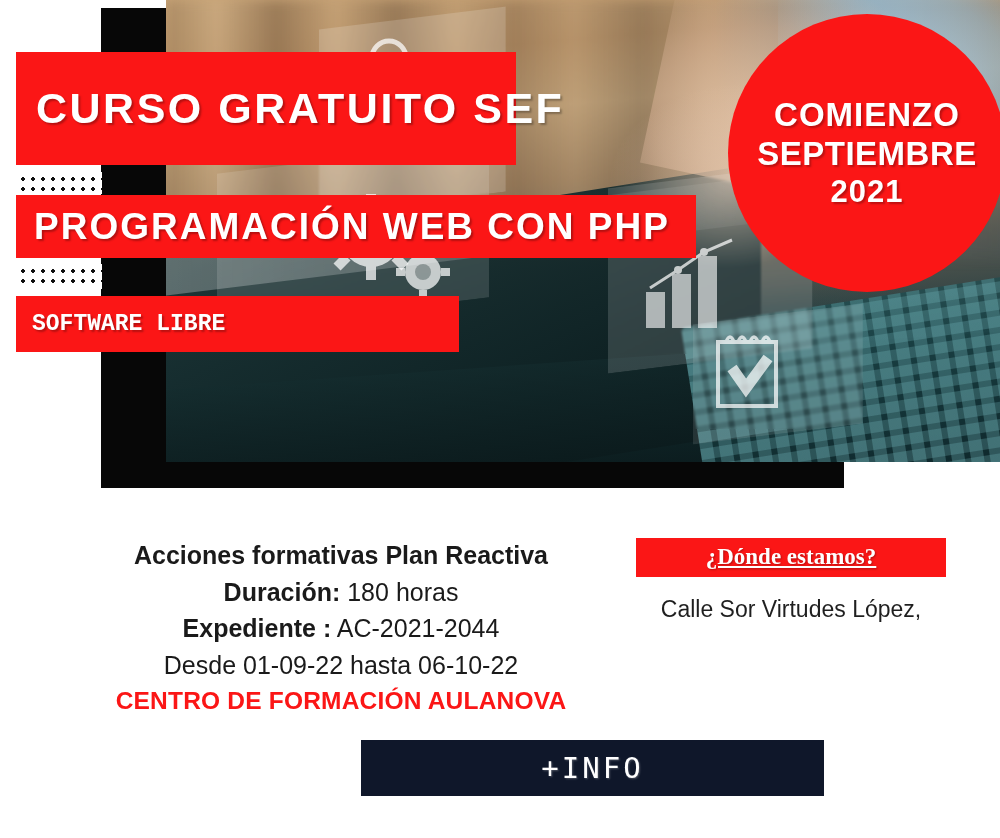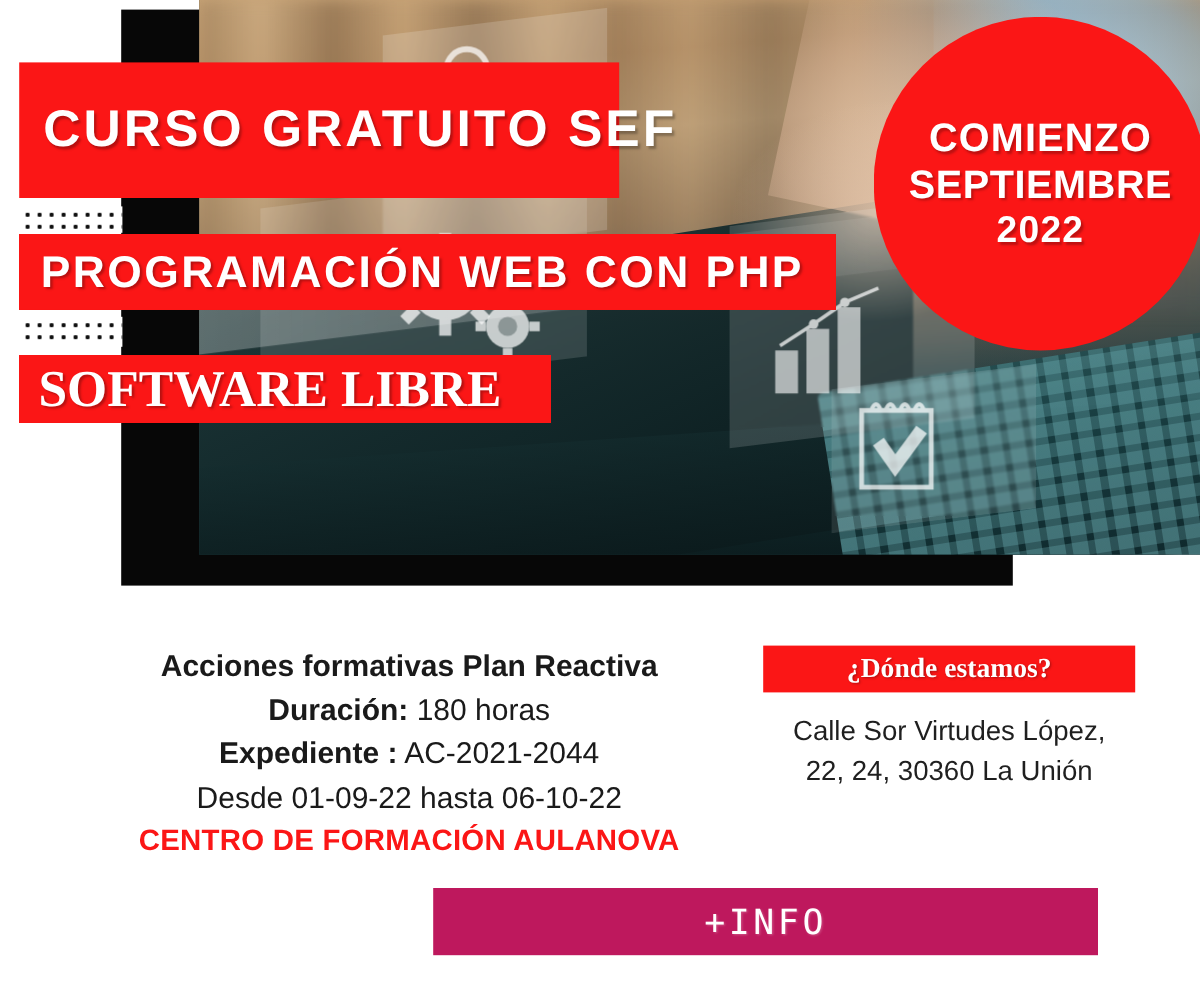--- a/index.html
+++ b/index.html
@@ -114,21 +114,21 @@
   .banner{position:absolute;background:#fb1616;display:flex;align-items:center;}
   .banner span{
     color:#fff;font-weight:bold;white-space:nowrap;
     text-shadow:2px 2px 2px rgba(0,0,0,.28);
   }
   .b1{left:0;top:52px;width:500px;height:113px;padding-left:20px;box-sizing:border-box;}
   .b1 span{font-family:"Liberation Sans", sans-serif;font-size:43px;letter-spacing:2.5px;}
   .b2{left:0;top:195px;width:680px;height:63px;padding-left:18px;box-sizing:border-box;text-align:center;}
   .b2 span{font-family:"Liberation Sans", sans-serif;font-size:37px;letter-spacing:2px;}
   .b3{left:0;top:296px;width:443px;height:56px;padding-left:16px;box-sizing:border-box;}
-  .b3 span{font-family:Liberation Serif, serif;font-size:43px;letter-spacing:0px;}
+  .b3 span{font-family:Liberation Mono, monospace;font-size:23px;letter-spacing:0px;}
 
   
   .circle{
     position:absolute;left:712px;top:14px;width:278px;height:278px;
     border-radius:50%;background:#fb1616;
     display:flex;flex-direction:column;align-items:center;justify-content:center;
     text-align:left;
   }
   .circle div{
     color:#fff;font-weight:bold;line-height:1.18;
@@ -144,20 +144,21 @@
   .info p{margin:0 0 5px 0;font-size:25px;color:#1a1a1a;line-height:1.26;}
   .info .b{font-weight:bold;}
   .info .center-red{color:#fb1616;font-weight:bold;font-size:24.5px;letter-spacing:.2px;}
 
   
   .where{position:absolute;left:620px;top:538px;width:310px;text-align:center;}
   .where-bar{
     background:#fb1616;padding:6px 0 7px;
     font-family:"Liberation Serif", serif;font-weight:bold;font-size:23px;color:#fff;
     text-shadow:1px 1px 2px rgba(0,0,0,.3);
+    text-decoration:underline;
   }
   .where p{margin:16px 0 4px;font-size:23px;color:#1f1f1f;line-height:1.45;}
 
   
   .logo{position:absolute;left:128px;top:733px;width:190px;height:66px;}
   .logo .wordmark{position:absolute;left:52px;top:4px;}
   .logo .aula{
     font-family:"DejaVu Serif", serif;font-style:italic;font-weight:bold;
     font-size:25px;color:#1d1f6e;letter-spacing:-.5px;
   }
@@ -169,22 +170,22 @@
     position:absolute;left:82px;top:34px;
     font-family:"DejaVu Serif", serif;font-weight:bold;font-size:11px;
     color:#2f7fd0;letter-spacing:1px;
   }
   .logo .dot{
     position:absolute;left:38px;top:33px;width:19px;height:19px;border-radius:50%;
     background:#2f8fd6;
   }
 
   .phone{
-    position:absolute;left:345px;top:740px;width:554px;height:56px;
-    background:#be185d;display:flex;align-items:center;justify-content:center;
+    position:absolute;left:345px;top:740px;width:463px;height:56px;
+    background:#0f172a;display:flex;align-items:center;justify-content:center;
   }
   .phone .pi{
     font-family:"DejaVu Sans Mono", monospace;font-size:29px;color:#fff;letter-spacing:3px;
     text-shadow:1px 1px 2px rgba(255,255,255,.25);
   }
   .phone .pn{
     font-family:"Liberation Serif", serif;font-weight:bold;font-size:31px;color:#fff;
     letter-spacing:5px;margin-left:16px;
   }
 </style>
@@ -287,21 +288,21 @@
     <div class="banner b2">
       <span>PROGRAMACIÓN WEB CON PHP</span>
     </div>
     <div class="banner b3">
       <span>SOFTWARE LIBRE</span>
     </div>
 
     <div class="circle">
       <div class="c-l1">COMIENZO</div>
       <div class="c-l2">SEPTIEMBRE</div>
-      <div class="c-l3">2022</div>
+      <div class="c-l3">2021</div>
     </div>
   </div>
 
   <div class="info">
     <p class="b">Acciones formativas Plan Reactiva</p>
     <p>
       <span class="b">Duración:</span>
       <span>180 horas</span>
     </p>
     <p>
@@ -309,21 +310,20 @@
       <span>AC-2021-2044</span>
     </p>
     <p>Desde 01-09-22 hasta 06-10-22</p>
     <p class="center-red">CENTRO DE FORMACIÓN AULANOVA</p>
   </div>
 
   <div class="where">
     <div class="where-bar">¿Dónde estamos?</div>
     <p>
       <span>Calle Sor Virtudes López,</span><br>
-      <span>22, 24, 30360 La Unión</span>
     </p>
   </div>
 
 
   <div class="phone">
     <span class="pi">+INFO</span>
   </div>
 
 </div>
 

